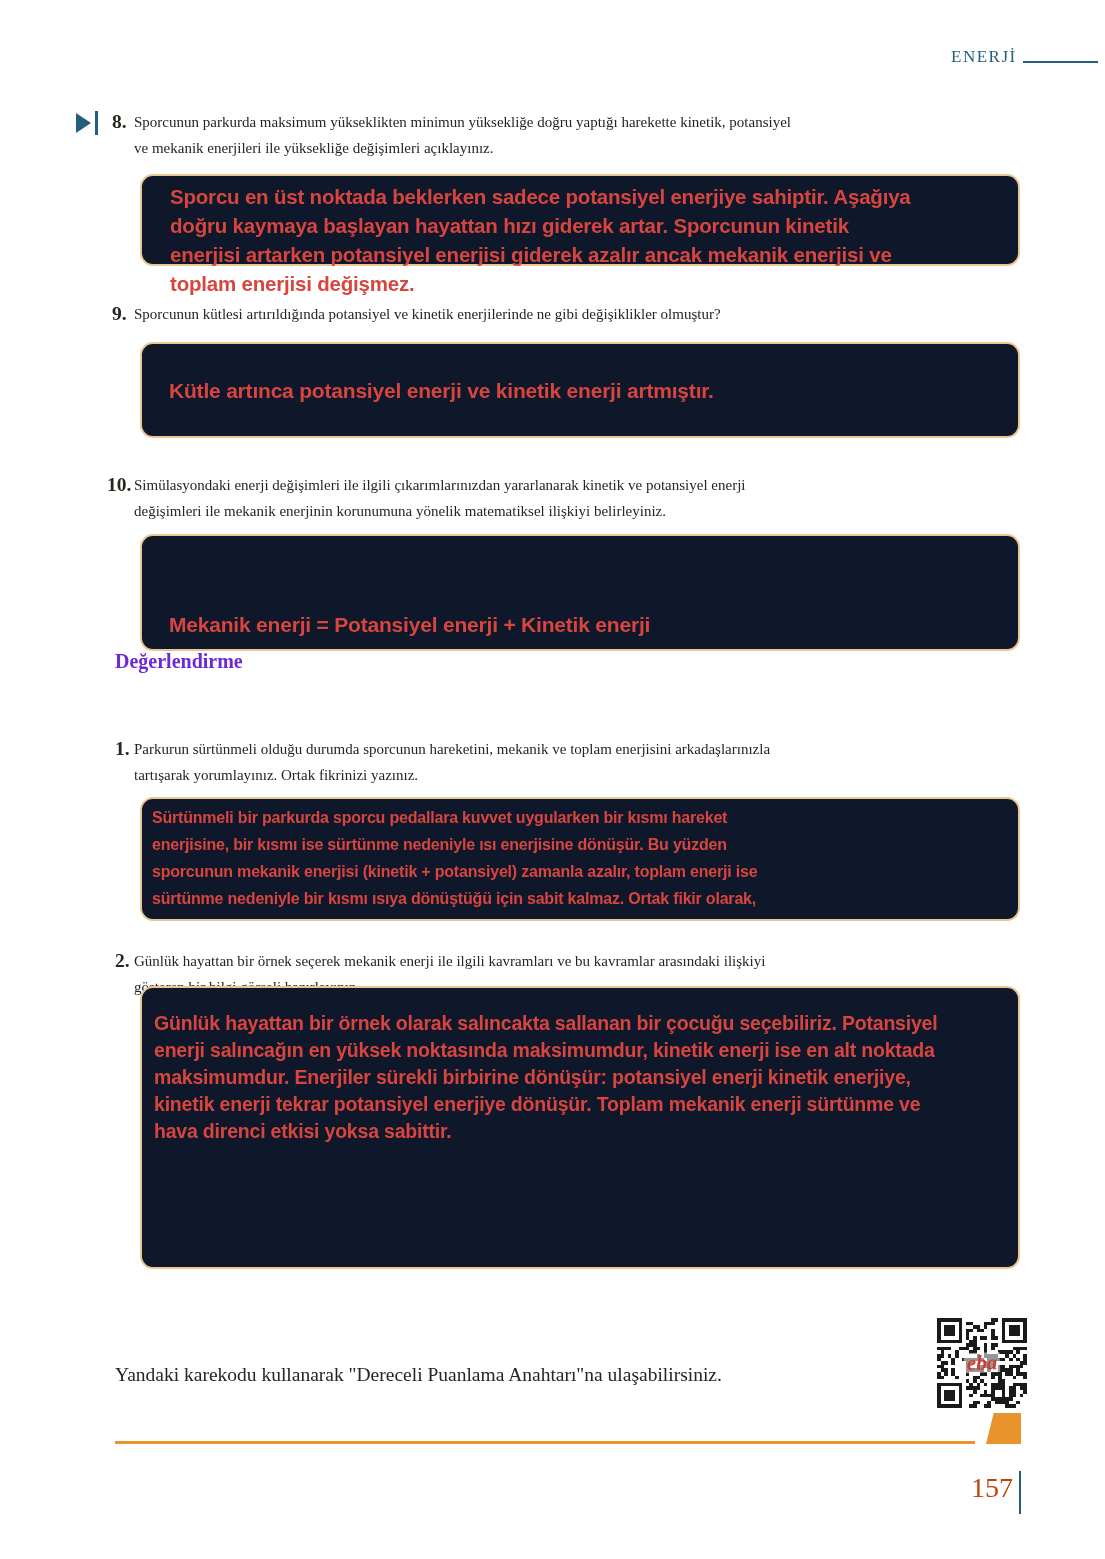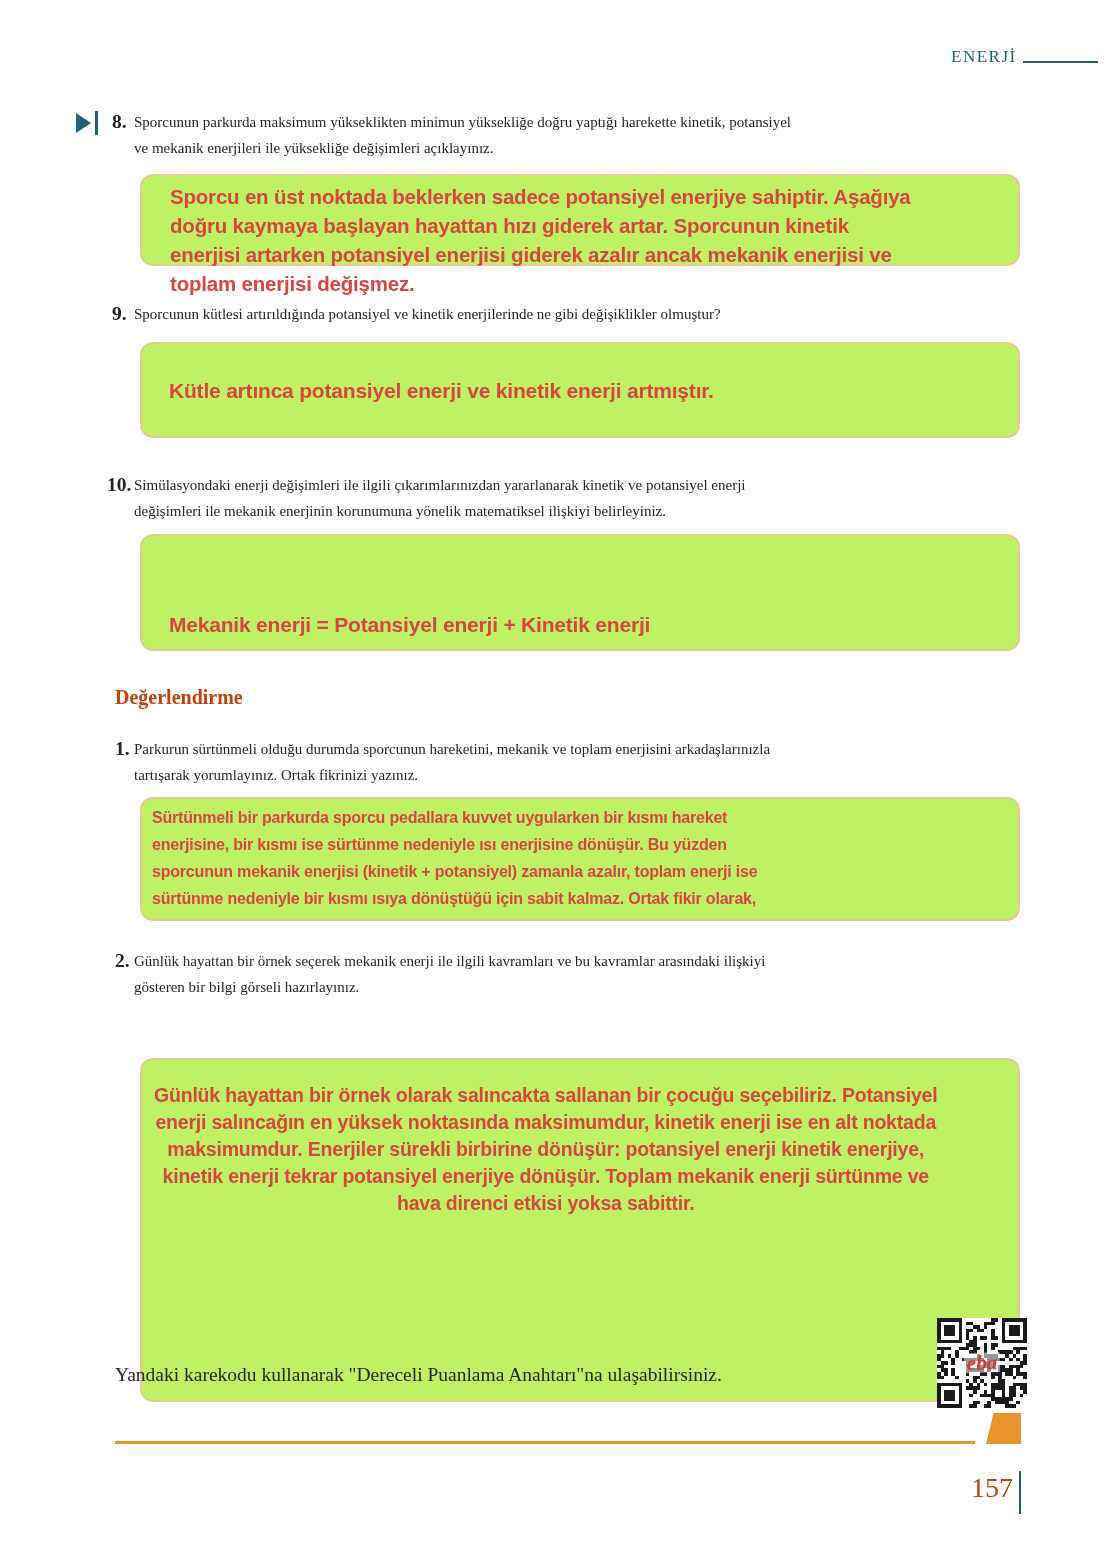--- a/index.html
+++ b/index.html
@@ -21,29 +21,29 @@
   }
   .marker-bar{position:absolute;left:95px;top:111px;width:3px;height:24px;background:#235f7d;}
 
   
   .qnum{position:absolute;font-weight:bold;font-size:19.5px;line-height:26px;}
   .qtext{position:absolute;left:134px;font-size:15px;line-height:26px;white-space:nowrap;}
   .qtext div{white-space:nowrap;}
 
   
   .abox{
-    position:absolute;left:140px;width:880px;background:#bef264;
+    position:absolute;left:140px;width:880px;background:#0f172a;
     border:2px solid #e9c795;border-radius:13px;box-sizing:border-box;
   }
   .red-lines{position:absolute;color:#d8453f;font-family:"Liberation Sans",sans-serif;
     font-weight:bold;white-space:nowrap;letter-spacing:-0.2px;}
   .red-lines div{white-space:nowrap;}
 
   .eval-heading{
-    position:absolute;left:115px;top:686px;font-size:20px;font-weight:bold;color:#c2410c;
+    position:absolute;left:115px;top:650px;font-size:20px;font-weight:bold;color:#6d28d9;
     font-family:"Liberation Serif",serif;
   }
 
   
   .footer-note{position:absolute;left:115px;top:1364px;font-size:19.5px;white-space:nowrap;}
   .qr-wrap{position:absolute;left:936px;top:1318px;width:92px;height:90px;}
   .qr-wrap svg{width:100%;height:100%;shape-rendering:crispEdges;}
   .qr-eba{
     position:absolute;left:50%;top:50%;transform:translate(-50%,-52%) rotate(-2deg);
     font-family:"Liberation Serif",serif;font-style:italic;font-weight:bold;
@@ -121,21 +121,21 @@
       <div>sürtünme nedeniyle bir kısmı ısıya dönüştüğü için sabit kalmaz. Ortak fikir olarak,</div>
     </div>
   </div>
 
   <span class="qnum" style="left:115px;top:948px;">2.</span>
   <div class="qtext" style="top:948px;">
     <div>Günlük hayattan bir örnek seçerek mekanik enerji ile ilgili kavramları ve bu kavramlar arasındaki ilişkiyi</div>
     <div>gösteren bir bilgi görseli hazırlayınız.</div>
   </div>
 
-  <div class="abox" style="top:1058px;height:344px;text-align:center;">
+  <div class="abox" style="top:986px;height:283px;">
     <div class="red-lines" style="left:12px;top:22px;font-size:19.5px;line-height:27px;">
       <div>Günlük hayattan bir örnek olarak salıncakta sallanan bir çocuğu seçebiliriz. Potansiyel</div>
       <div>enerji salıncağın en yüksek noktasında maksimumdur, kinetik enerji ise en alt noktada</div>
       <div>maksimumdur. Enerjiler sürekli birbirine dönüşür: potansiyel enerji kinetik enerjiye,</div>
       <div>kinetik enerji tekrar potansiyel enerjiye dönüşür. Toplam mekanik enerji sürtünme ve</div>
       <div>hava direnci etkisi yoksa sabittir.</div>
     </div>
   </div>
 
   <div class="qr-wrap">

